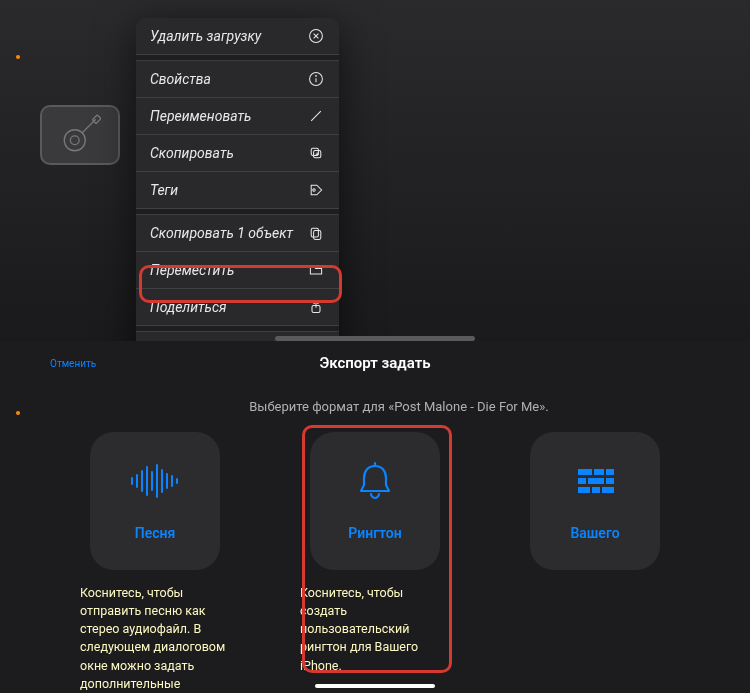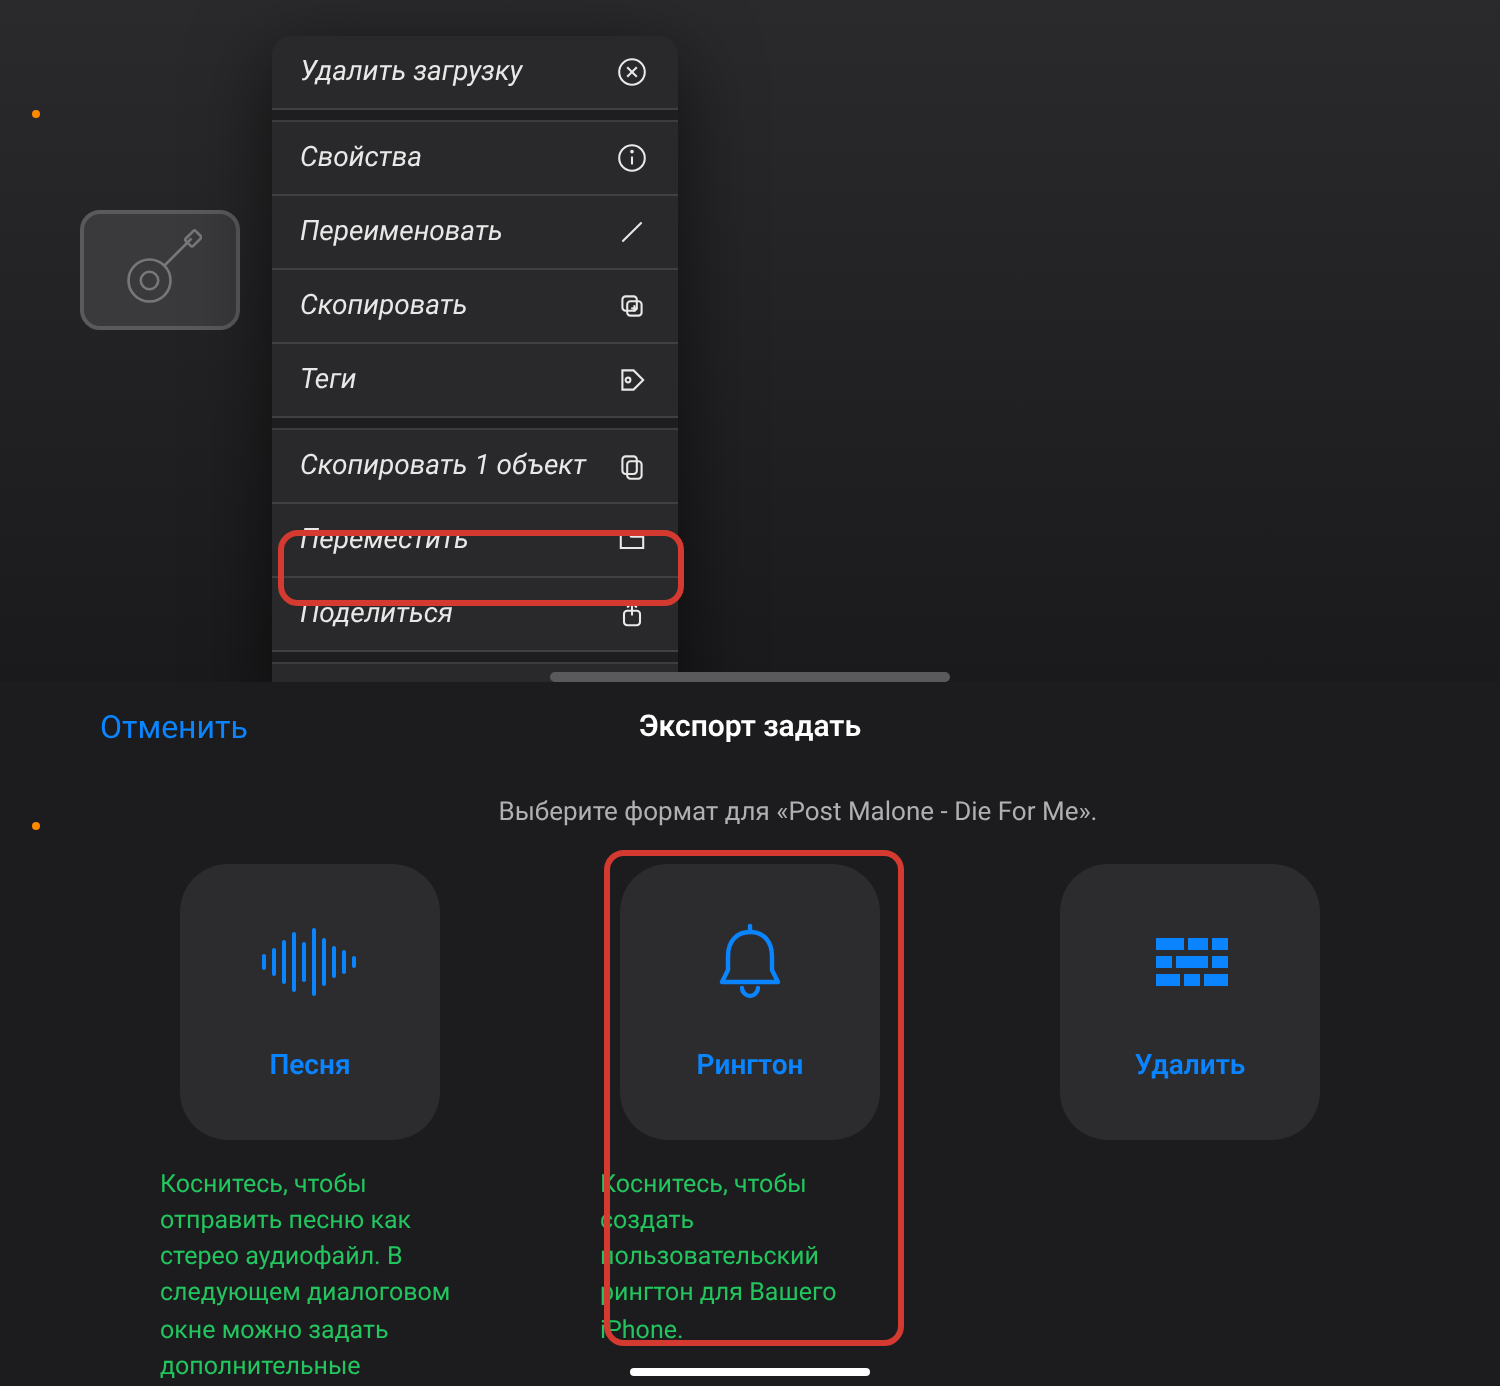--- a/index.html
+++ b/index.html
@@ -122,21 +122,21 @@
       position: relative;
       height: 44px;
       display: flex;
       align-items: center;
       justify-content: center;
       padding: 0 20px;
     }
     .export-cancel {
       position: absolute;
       left: 50px;
-      font-size: 16px;
+      font-size: 10px;
       color: #0a84ff;
       cursor: pointer;
     }
     .export-title {
       color: #fff;
       font-size: 15px;
       font-weight: 600;
     }
     .export-subtitle {
       text-align: center;
@@ -180,21 +180,21 @@
     .export-card-icon svg {
       width: 54px;
       height: 40px;
     }
     .export-card-label {
       color: #0a84ff;
       font-size: 14px;
       font-weight: 600;
     }
     .export-desc {
-      color: #22c55e;
+      color: #fef9c3;
       font-size: 12.5px;
       line-height: 1.45;
       margin-top: 14px;
       text-align: left;
       width: 150px;
     }
     .highlight-ringtone {
       left: 302px;
       top: 425px;
       width: 150px;
@@ -386,21 +386,21 @@
               <rect x="38" y="8" width="8" height="6"></rect>
               <rect x="10" y="17" width="8" height="6"></rect>
               <rect x="20" y="17" width="16" height="6"></rect>
               <rect x="38" y="17" width="8" height="6"></rect>
               <rect x="10" y="26" width="12" height="6"></rect>
               <rect x="24" y="26" width="8" height="6"></rect>
               <rect x="34" y="26" width="12" height="6"></rect>
             </g>
           </svg>
         </div>
-        <div class="export-card-label">Удалить</div>
+        <div class="export-card-label">Вашего</div>
       </div>
     </div>
   </div>
 
   <div class="home-indicator"></div>
 </div>
 
 <div class="highlight-red highlight-ringtone"></div>
 
 </body></html>

